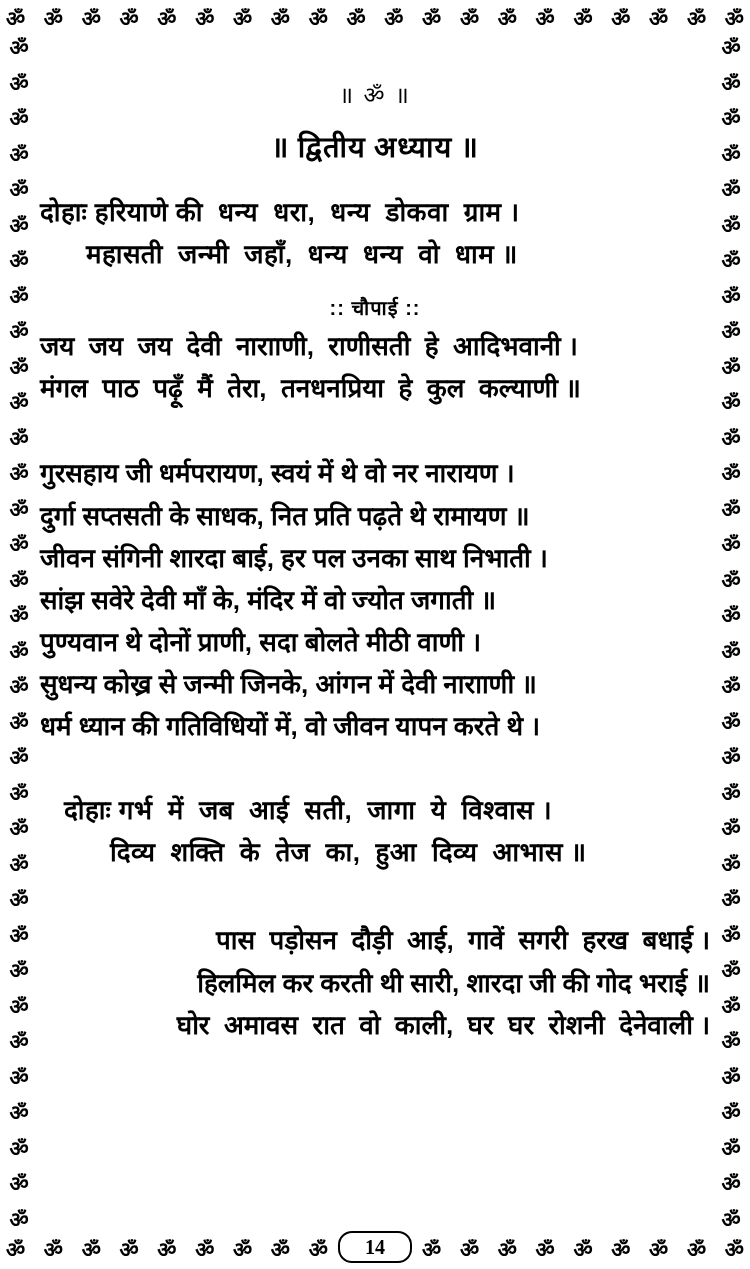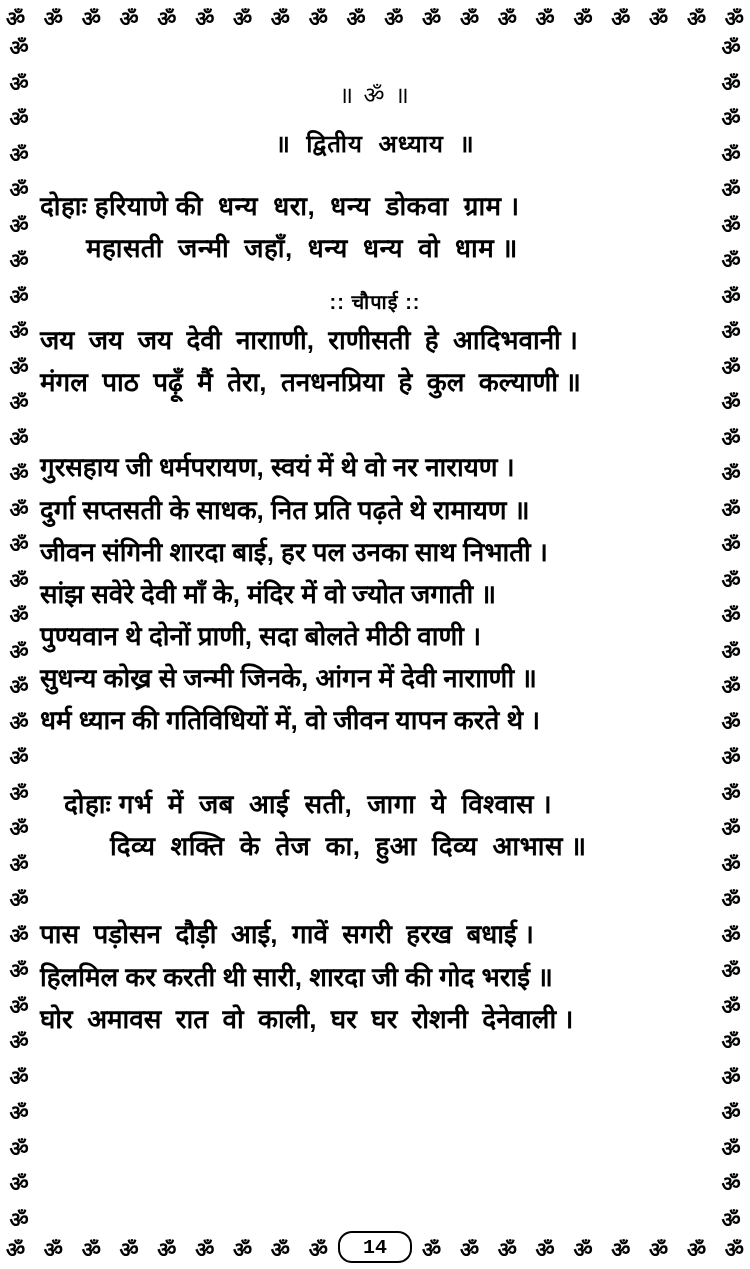--- a/index.html
+++ b/index.html
@@ -72,25 +72,25 @@
   
   .om-line {
     text-align: center;
     font-size: 23px;
     letter-spacing: 2px;
     margin-top: 38px;
     font-family: "Liberation Sans", sans-serif;
   }
   .chapter-title {
     text-align: center;
-    font-size: 24px;
+    font-size: 29px;
     font-weight: bold;
     margin-top: 16px;
     letter-spacing: 1px;
-    font-family: Liberation Mono, monospace;
+    font-family: Liberation Serif, serif;
   }
 
   
   .block { margin-top: 26px; }
   .line {
     font-size: 26px;
     line-height: 1.62;
     white-space: pre;
     font-family: "Liberation Sans", sans-serif;
     font-weight: bold;
@@ -122,21 +122,21 @@
   }
   .page-number {
     border: 2px solid #000;
     border-radius: 14px;
     background: #fff;
     min-width: 50px;
     height: 28px;
     display: flex;
     align-items: center;
     justify-content: center;
-    font-family: Liberation Mono, monospace;
+    font-family: Liberation Serif, serif;
     font-weight: bold;
     font-size: 20px;
     padding: 0 10px;
   }
 </style>
 </head>
 <body>
 
 <div class="page">
 
@@ -285,21 +285,21 @@
       <div class="line">पुण्यवान थे दोनों प्राणी, सदा बोलते मीठी वाणी ।</div>
       <div class="line">सुधन्य कोख्र से जन्मी जिनके, आंगन में देवी नारााणी ॥</div>
       <div class="line">धर्म ध्यान की गतिविधियों में, वो जीवन यापन करते थे ।</div>
     </div>
 
     <div class="block doha-block" style="margin-top:42px;margin-left:24px;">
       <div class="line">दोहाः गर्भ  में  जब  आई  सती,  जागा  ये  विश्वास ।</div>
       <div class="line indent">दिव्य  शक्ति  के  तेज  का,  हुआ  दिव्य  आभास ॥</div>
     </div>
 
-    <div class="block" style="margin-top:46px;">
+    <div class="block" style="margin-top:46px;text-align:right;">
       <div class="line">पास  पड़ोसन  दौड़ी  आई,  गावें  सगरी  हरख  बधाई ।</div>
       <div class="line">हिलमिल कर करती थी सारी, शारदा जी की गोद भराई ॥</div>
       <div class="line">घोर  अमावस  रात  वो  काली,  घर  घर  रोशनी  देनेवाली ।</div>
     </div>
 
   </div>
 
   <div class="page-number-wrap">
     <div class="page-number">14</div>
   </div>

